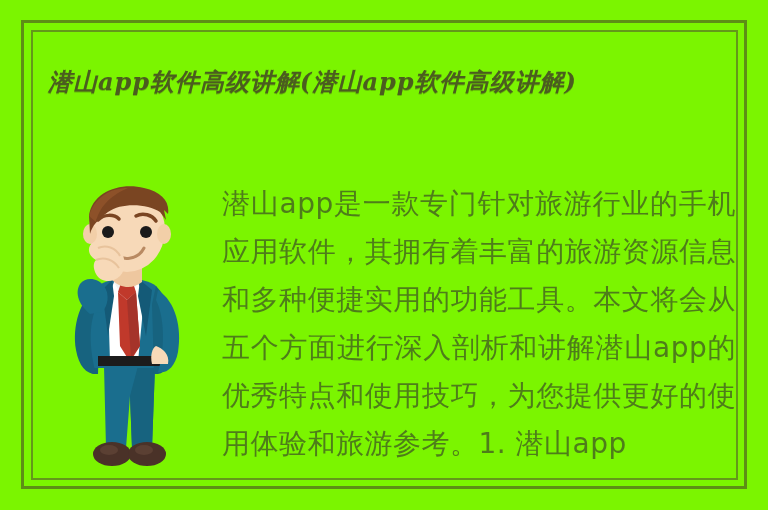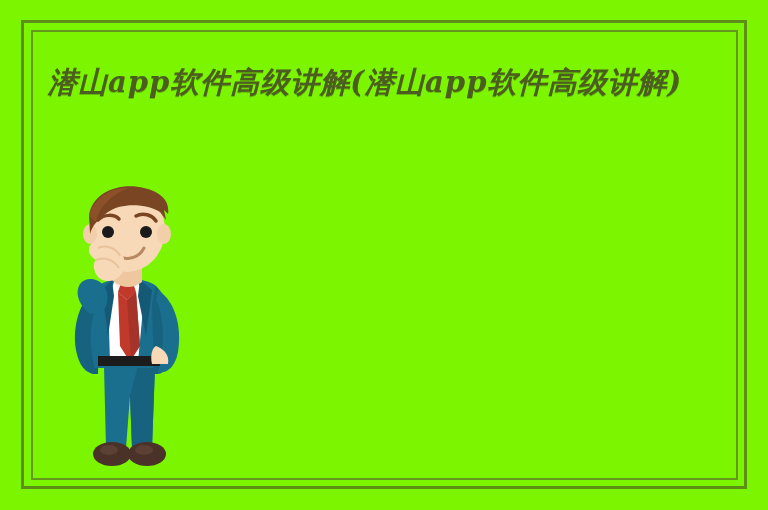--- a/index.html
+++ b/index.html
@@ -46,21 +46,21 @@
   
   #title {
     position: absolute;
     left: 48px;
     top: 60px;
     width: 680px;
     color: #4b5d1f;
     font-family: "DejaVu Serif", "Liberation Serif", serif;
     font-weight: bold;
     font-style: italic;
-    font-size: 29px;
+    font-size: 24px;
     line-height: 44px;
     letter-spacing: 1px;
     text-shadow: 0 1px 0 rgba(60,75,20,0.35);
     white-space: pre-wrap;
   }
 
   
   #illustration {
     position: absolute;
     left: 52px;
@@ -165,14 +165,15 @@
       </g>
 
       <g>
         <path d="M44 74 C36 70 34 60 42 56 C50 52 62 56 68 64 C74 72 74 84 68 90 C60 98 48 96 44 88 C41 82 41 77 44 74 Z" fill="#f7d9b8"></path>
         <path d="M46 62 C54 58 64 62 68 70" stroke="#e8c39c" stroke-width="2" fill="none"></path>
         <path d="M44 74 C52 70 62 74 67 82" stroke="#e8c39c" stroke-width="2" fill="none"></path>
       </g>
     </svg>
   </div>
 
+  <div id="body-text">潜山app是一款专门针对旅游行业的手机应用软件，其拥有着丰富的旅游资源信息和多种便捷实用的功能工具。本文将会从五个方面进行深入剖析和讲解潜山app的优秀特点和使用技巧，为您提供更好的使用体验和旅游参考。1. 潜山app</div>
 
 </div>
 
 </body></html>

